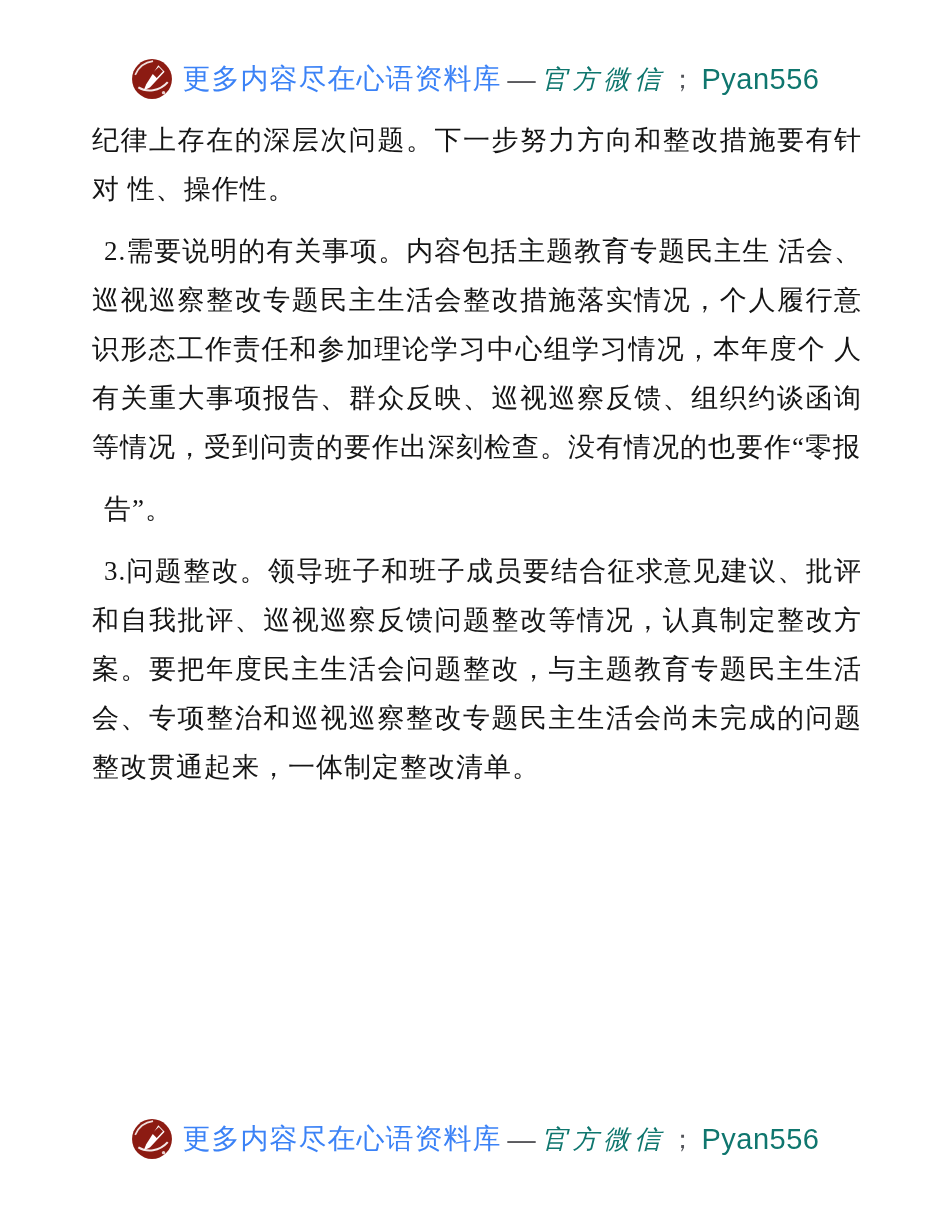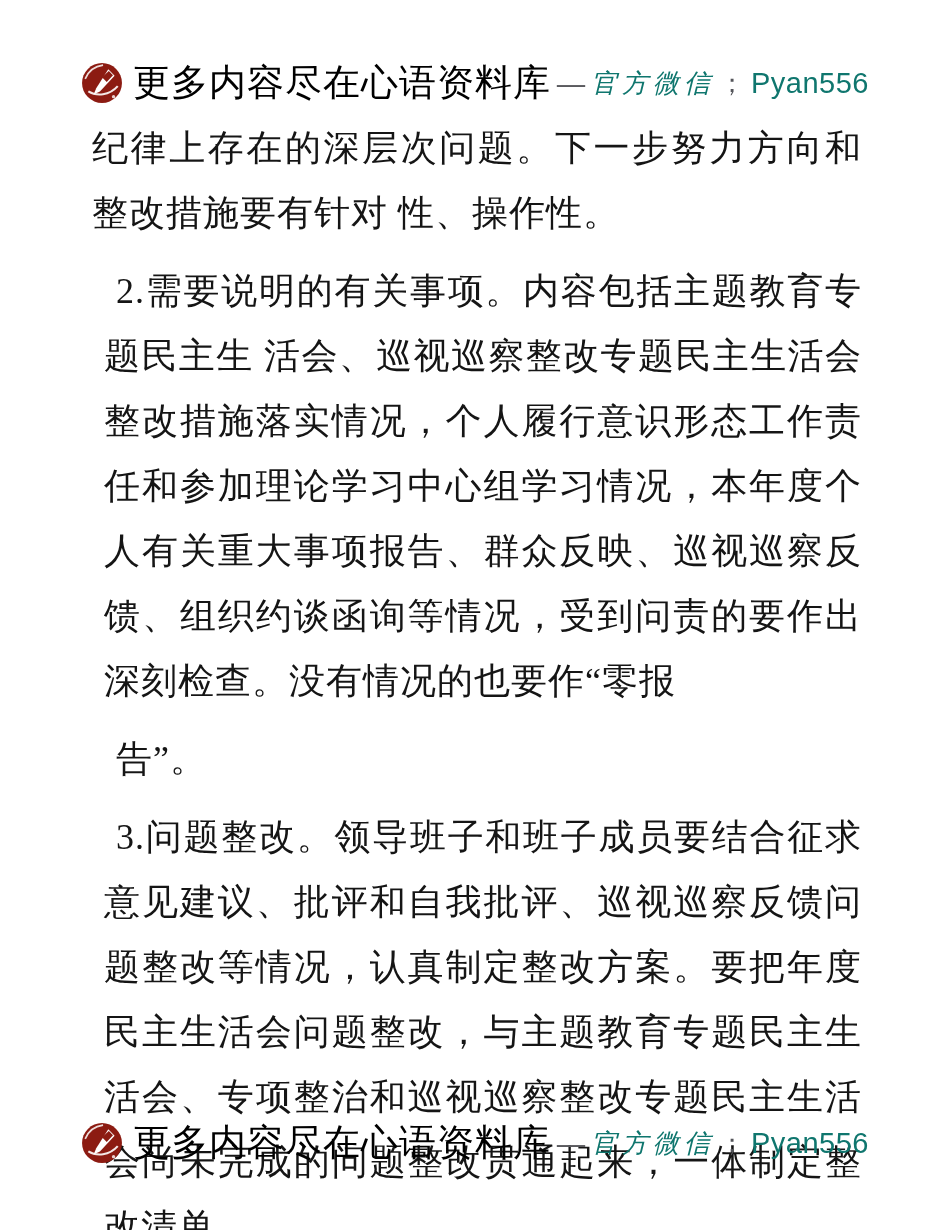--- a/index.html
+++ b/index.html
@@ -26,22 +26,22 @@
   }
   .watermark.top { top: 58px; }
   .watermark.bottom { top: 1118px; }
   .logo {
     width: 42px;
     height: 42px;
     margin-right: 6px;
     flex: 0 0 auto;
   }
   .brand {
-    font-size: 37px;
-    color: #000000;
+    font-size: 28px;
+    color: #3b82f6;
     letter-spacing: 1px;
     font-weight: 500;
     text-align: center;
   }
   .dash {
     font-size: 28px;
     color: #5a5a5e;
     font-weight: 600;
     margin: 0 2px;
   }
@@ -64,31 +64,30 @@
     letter-spacing: 0.5px;
   }
   .doc {
     position: absolute;
     top: 116px;
     left: 92px;
     width: 770px;
   }
   .doc p {
     margin: 0 0 13px 0;
-    font-size: 36px;
-    line-height: 65px;
+    font-size: 27px;
+    line-height: 49px;
     color: #151515;
     text-align: justify;
     text-align-last: left;
     letter-spacing: 1px;
     font-weight: 400;
   }
   .doc p.indent-small {
     text-indent: 12px;
-    margin-left: 12px;
   }
 </style>
 </head>
 <body>
 
 <div class="watermark top">
   <span class="logo">
     <svg viewBox="0 0 40 40" width="42" height="42">
       <circle cx="20" cy="20" r="19" fill="#8c1b12"></circle>
       <path d="M4 16 C7 9, 13 4, 21 3" stroke="#ffffff" stroke-width="1.6" fill="none" opacity="0.85"></path>

